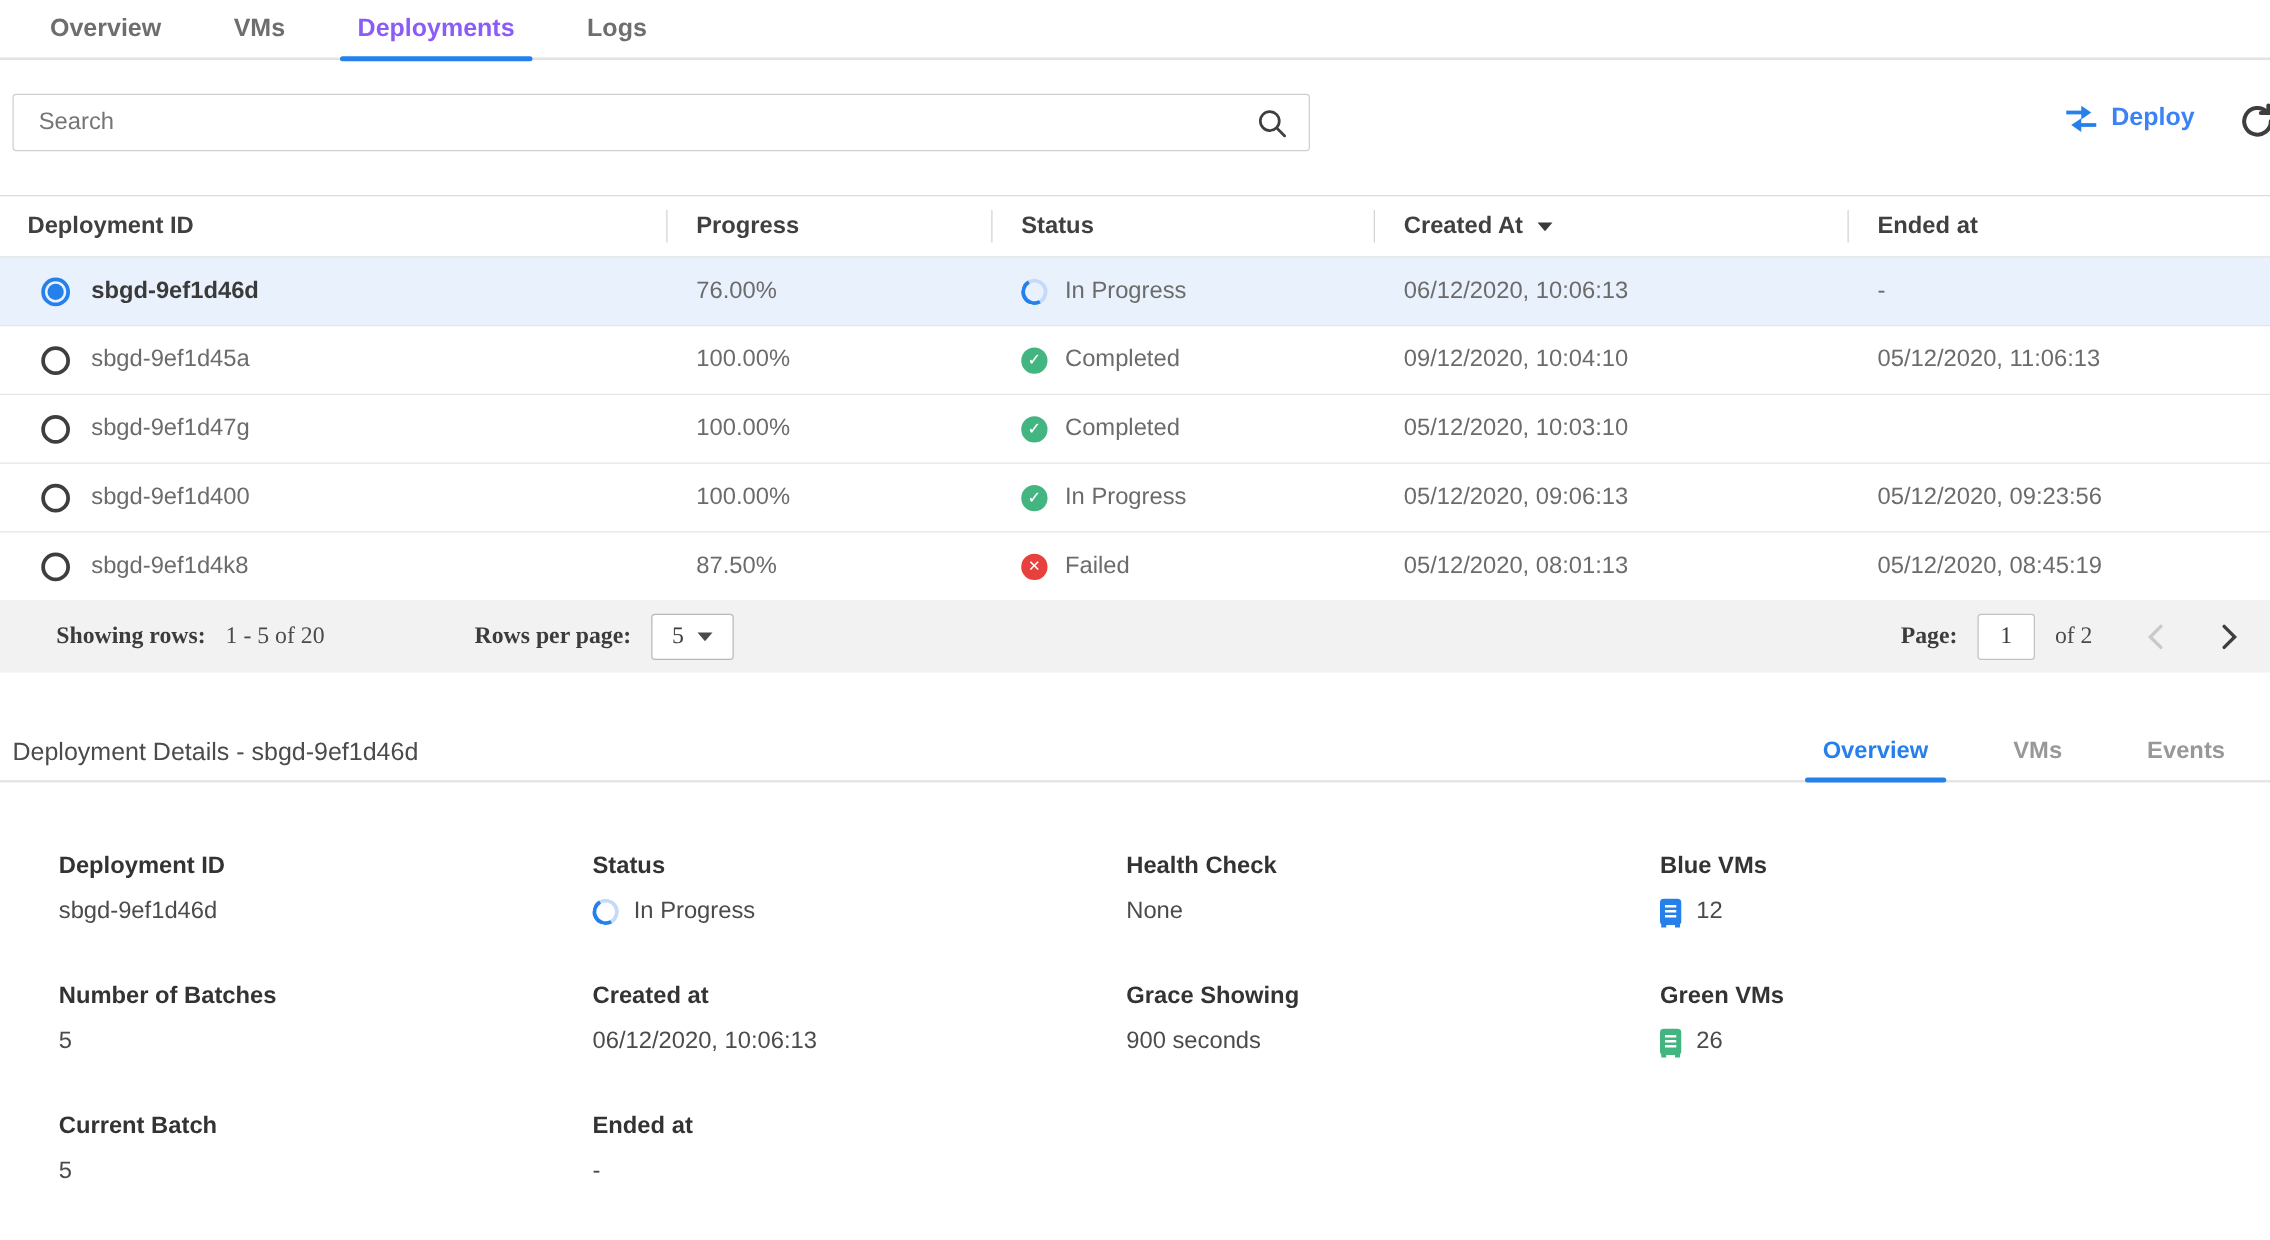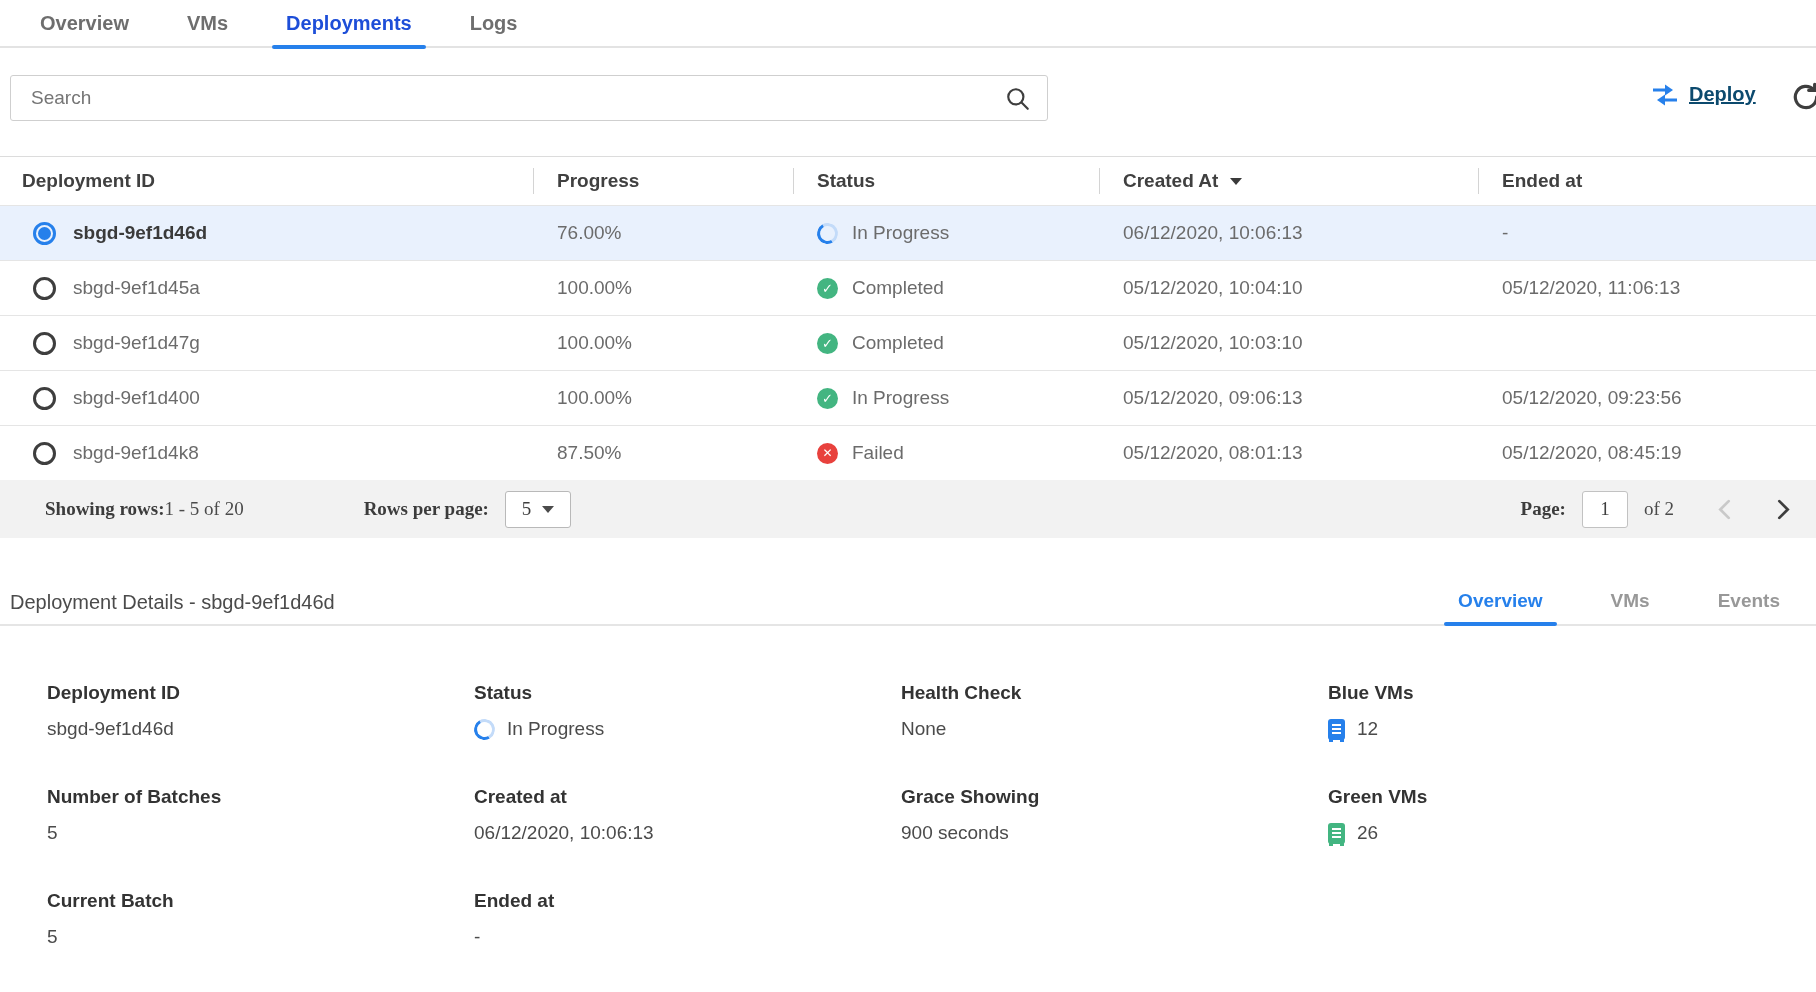--- a/index.html
+++ b/index.html
@@ -6,30 +6,30 @@
   html,body { margin:0; padding:0; }
   body {
     width:1816px; height:992px; overflow:hidden; position:relative;
     background:#fff; color:#4b4b4b;
     font-family:"Liberation Sans","DejaVu Sans",sans-serif;
   }
 
   
   .top-tabs { display:flex; align-items:center; height:48px; border-bottom:2px solid #e3e3e3; padding-left:26px; gap:30px; }
   .top-tab { position:relative; height:48px; display:flex; align-items:center; padding:0 14px; font-size:20px; font-weight:700; color:#6e6e6e; cursor:pointer; }
-  .top-tab.active { color:#1d4ed8; }
+  .top-tab.active { color:#8b5cf6; }
   .top-tab.active::after { content:""; position:absolute; left:0; right:0; bottom:-2px; height:4px; background:#2680eb; border-radius:2px; }
 
   
   .toolbar { position:relative; margin-top:27px; height:46px; }
   .search-box { position:absolute; left:10px; top:0; width:1038px; height:46px; border:1px solid #cfcfcf; border-radius:3px; background:#fff; display:flex; align-items:center; }
   .search-input { border:none; outline:none; flex:1; font-size:19px; padding:0 48px 0 20px; color:#3e3e3e; background:transparent; font-family:inherit; }
   .search-input::placeholder { color:#757575; }
   .search-icon { position:absolute; right:16px; top:10px; line-height:0; cursor:pointer; }
-  .deploy-btn { position:absolute; left:1652px; top:8px; display:flex; align-items:center; gap:11px; background:none; border:none; color:#0c4a6e; font-weight:700; font-size:20px; font-family:inherit; cursor:pointer; padding:0;text-decoration:underline; }
+  .deploy-btn { position:absolute; left:1652px; top:8px; display:flex; align-items:center; gap:11px; background:none; border:none; color:#3b82f6; font-weight:700; font-size:20px; font-family:inherit; cursor:pointer; padding:0; }
   .refresh-btn { position:absolute; left:1790px; top:6px; width:32px; height:32px; line-height:0; cursor:pointer; }
 
   
   .table { margin-top:35px; }
   .thead, .tr { display:grid; grid-template-columns:533px 260px 306px 379px 1fr; align-items:center; }
   .thead { height:49px; border-top:1px solid #dcdcdc; }
   .th { position:relative; height:100%; display:flex; align-items:center; gap:12px; padding-left:24px; font-size:19px; font-weight:700; color:#404040; cursor:pointer; }
   .th:first-child { padding-left:22px; }
   .th + .th::before { content:""; position:absolute; left:0; top:11px; bottom:11px; width:1px; background:#d4d4d4; }
   .tr { height:55px; border-top:1px solid #e5e5e5; font-size:19px; color:#6b6b6b; cursor:pointer; }
@@ -47,21 +47,21 @@
   .ic-check { background:#43b581; }
   .ic-x { background:#e8413d; }
   .ic-check::after { content:"\2713"; color:#fff; font-size:13px; font-weight:700; }
   .ic-x::after { content:"\2715"; color:#fff; font-size:12px; font-weight:700; }
   .ic-spinner { width:21px; height:21px; border-radius:50%; border:3px solid #c3dbf9; border-left-color:#2680eb; border-bottom-color:#2680eb; transform:rotate(15deg); flex:none; }
 
   
   .tfoot { position:relative; height:58px; background:#f2f2f2; display:flex; align-items:center; font-size:19px; color:#4b4b4b;font-family:Liberation Serif, serif; }
   .tfoot b { color:#3c3c3c; }
   .tfoot-left { margin-left:45px; display:flex; align-items:center; }
-  .showing-value { }
+  .showing-value { margin-left:16px; }
   .rpp-label { margin-left:120px; }
   .select-box { margin-left:16px; width:66px; height:37px; background:#fff; border:1px solid #b9b9b9; border-radius:3px; display:flex; align-items:center; justify-content:center; gap:11px; color:#3e3e3e; cursor:pointer; }
   .caret-down { width:0; height:0; border-left:6px solid transparent; border-right:6px solid transparent; border-top:7px solid #4b4b4b; }
   .th .caret-down { border-top-color:#3a3a3a; }
   .tfoot-right { position:absolute; right:26px; display:flex; align-items:center; }
   .page-input { width:46px; height:37px; margin-left:16px; border:1px solid #c2c2c2; border-radius:3px; text-align:center; font-size:19px; color:#3e3e3e; font-family:inherit; background:#fff; outline:none; }
   .page-of { margin-left:16px; }
   .pg-chev { background:none; border:none; padding:0; line-height:0; cursor:pointer; }
   .pg-prev { margin-left:44px; }
   .pg-next { margin-left:46px; }
@@ -180,21 +180,21 @@
       <span class="cell-id">sbgd-9ef1d45a</span>
     </div>
     <div class="td">
           <span class="cell-progress">100.00%</span>
         </div>
     <div class="td">
       <span class="status-ic ic-check"></span>
       <span class="cell-status">Completed</span>
     </div>
     <div class="td">
-          <span class="cell-created">05/12/2020, 10:04:10</span>
+          <span class="cell-created">09/12/2020, 10:04:10</span>
         </div>
     <div class="td">
           <span class="cell-ended">05/12/2020, 11:06:13</span>
         </div>
   </div>
 
   <div class="tr">
     <div class="td td-id">
       <span class="radio"></span>
       <span class="cell-id">sbgd-9ef1d47g</span>

